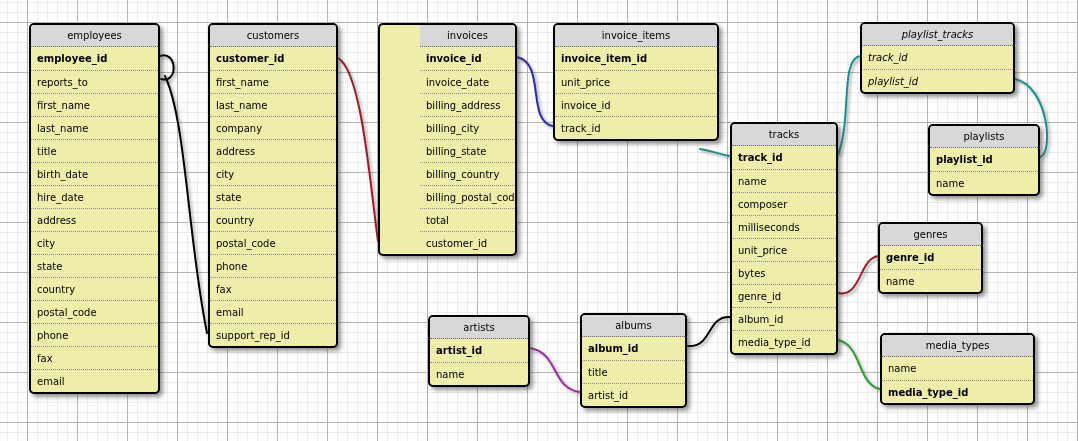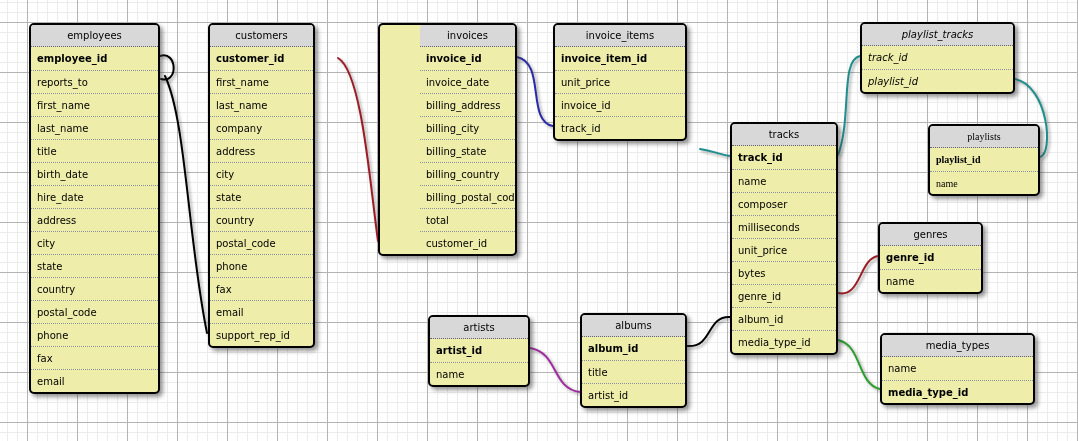--- a/index.html
+++ b/index.html
@@ -81,21 +81,21 @@
       <div class="row">hire_date</div>
       <div class="row">address</div>
       <div class="row">city</div>
       <div class="row">state</div>
       <div class="row">country</div>
       <div class="row">postal_code</div>
       <div class="row">phone</div>
       <div class="row">fax</div>
       <div class="row">email</div>
     </div>
-    <div class="db-table" style="left: 208px; top: 23px; width: 107px;">
+    <div class="db-table" style="left: 208px; top: 23px; width: 130px;">
       <div class="hdr">customers</div>
       <div class="row pk">customer_id</div>
       <div class="row">first_name</div>
       <div class="row">last_name</div>
       <div class="row">company</div>
       <div class="row">address</div>
       <div class="row">city</div>
       <div class="row">state</div>
       <div class="row">country</div>
       <div class="row">postal_code</div>
@@ -109,33 +109,33 @@
       <div class="row pk">invoice_id</div>
       <div class="row">invoice_date</div>
       <div class="row">billing_address</div>
       <div class="row">billing_city</div>
       <div class="row">billing_state</div>
       <div class="row">billing_country</div>
       <div class="row">billing_postal_code</div>
       <div class="row">total</div>
       <div class="row">customer_id</div>
     </div>
-    <div class="db-table" style="left: 553px; top: 23px; width: 134px;">
+    <div class="db-table" style="left: 553px; top: 23px; width: 166px;">
       <div class="hdr">invoice_items</div>
       <div class="row pk">invoice_item_id</div>
       <div class="row">unit_price</div>
       <div class="row">invoice_id</div>
       <div class="row">track_id</div>
     </div>
     <div class="db-table" style="left: 860px; top: 22px; width: 155px; font-style: italic;">
       <div class="hdr">playlist_tracks</div>
       <div class="row">track_id</div>
       <div class="row">playlist_id</div>
     </div>
-    <div class="db-table" style="left: 928px; top: 124px; width: 112px; font-family: Liberation Serif, serif;">
+    <div class="db-table" style="left: 928px; top: 124px; width: 112px;">
       <div class="hdr">playlists</div>
       <div class="row pk">playlist_id</div>
       <div class="row">name</div>
     </div>
     <div class="db-table" style="left: 730px; top: 122px; width: 108px;">
       <div class="hdr">tracks</div>
       <div class="row pk">track_id</div>
       <div class="row">name</div>
       <div class="row">composer</div>
       <div class="row">milliseconds</div>

